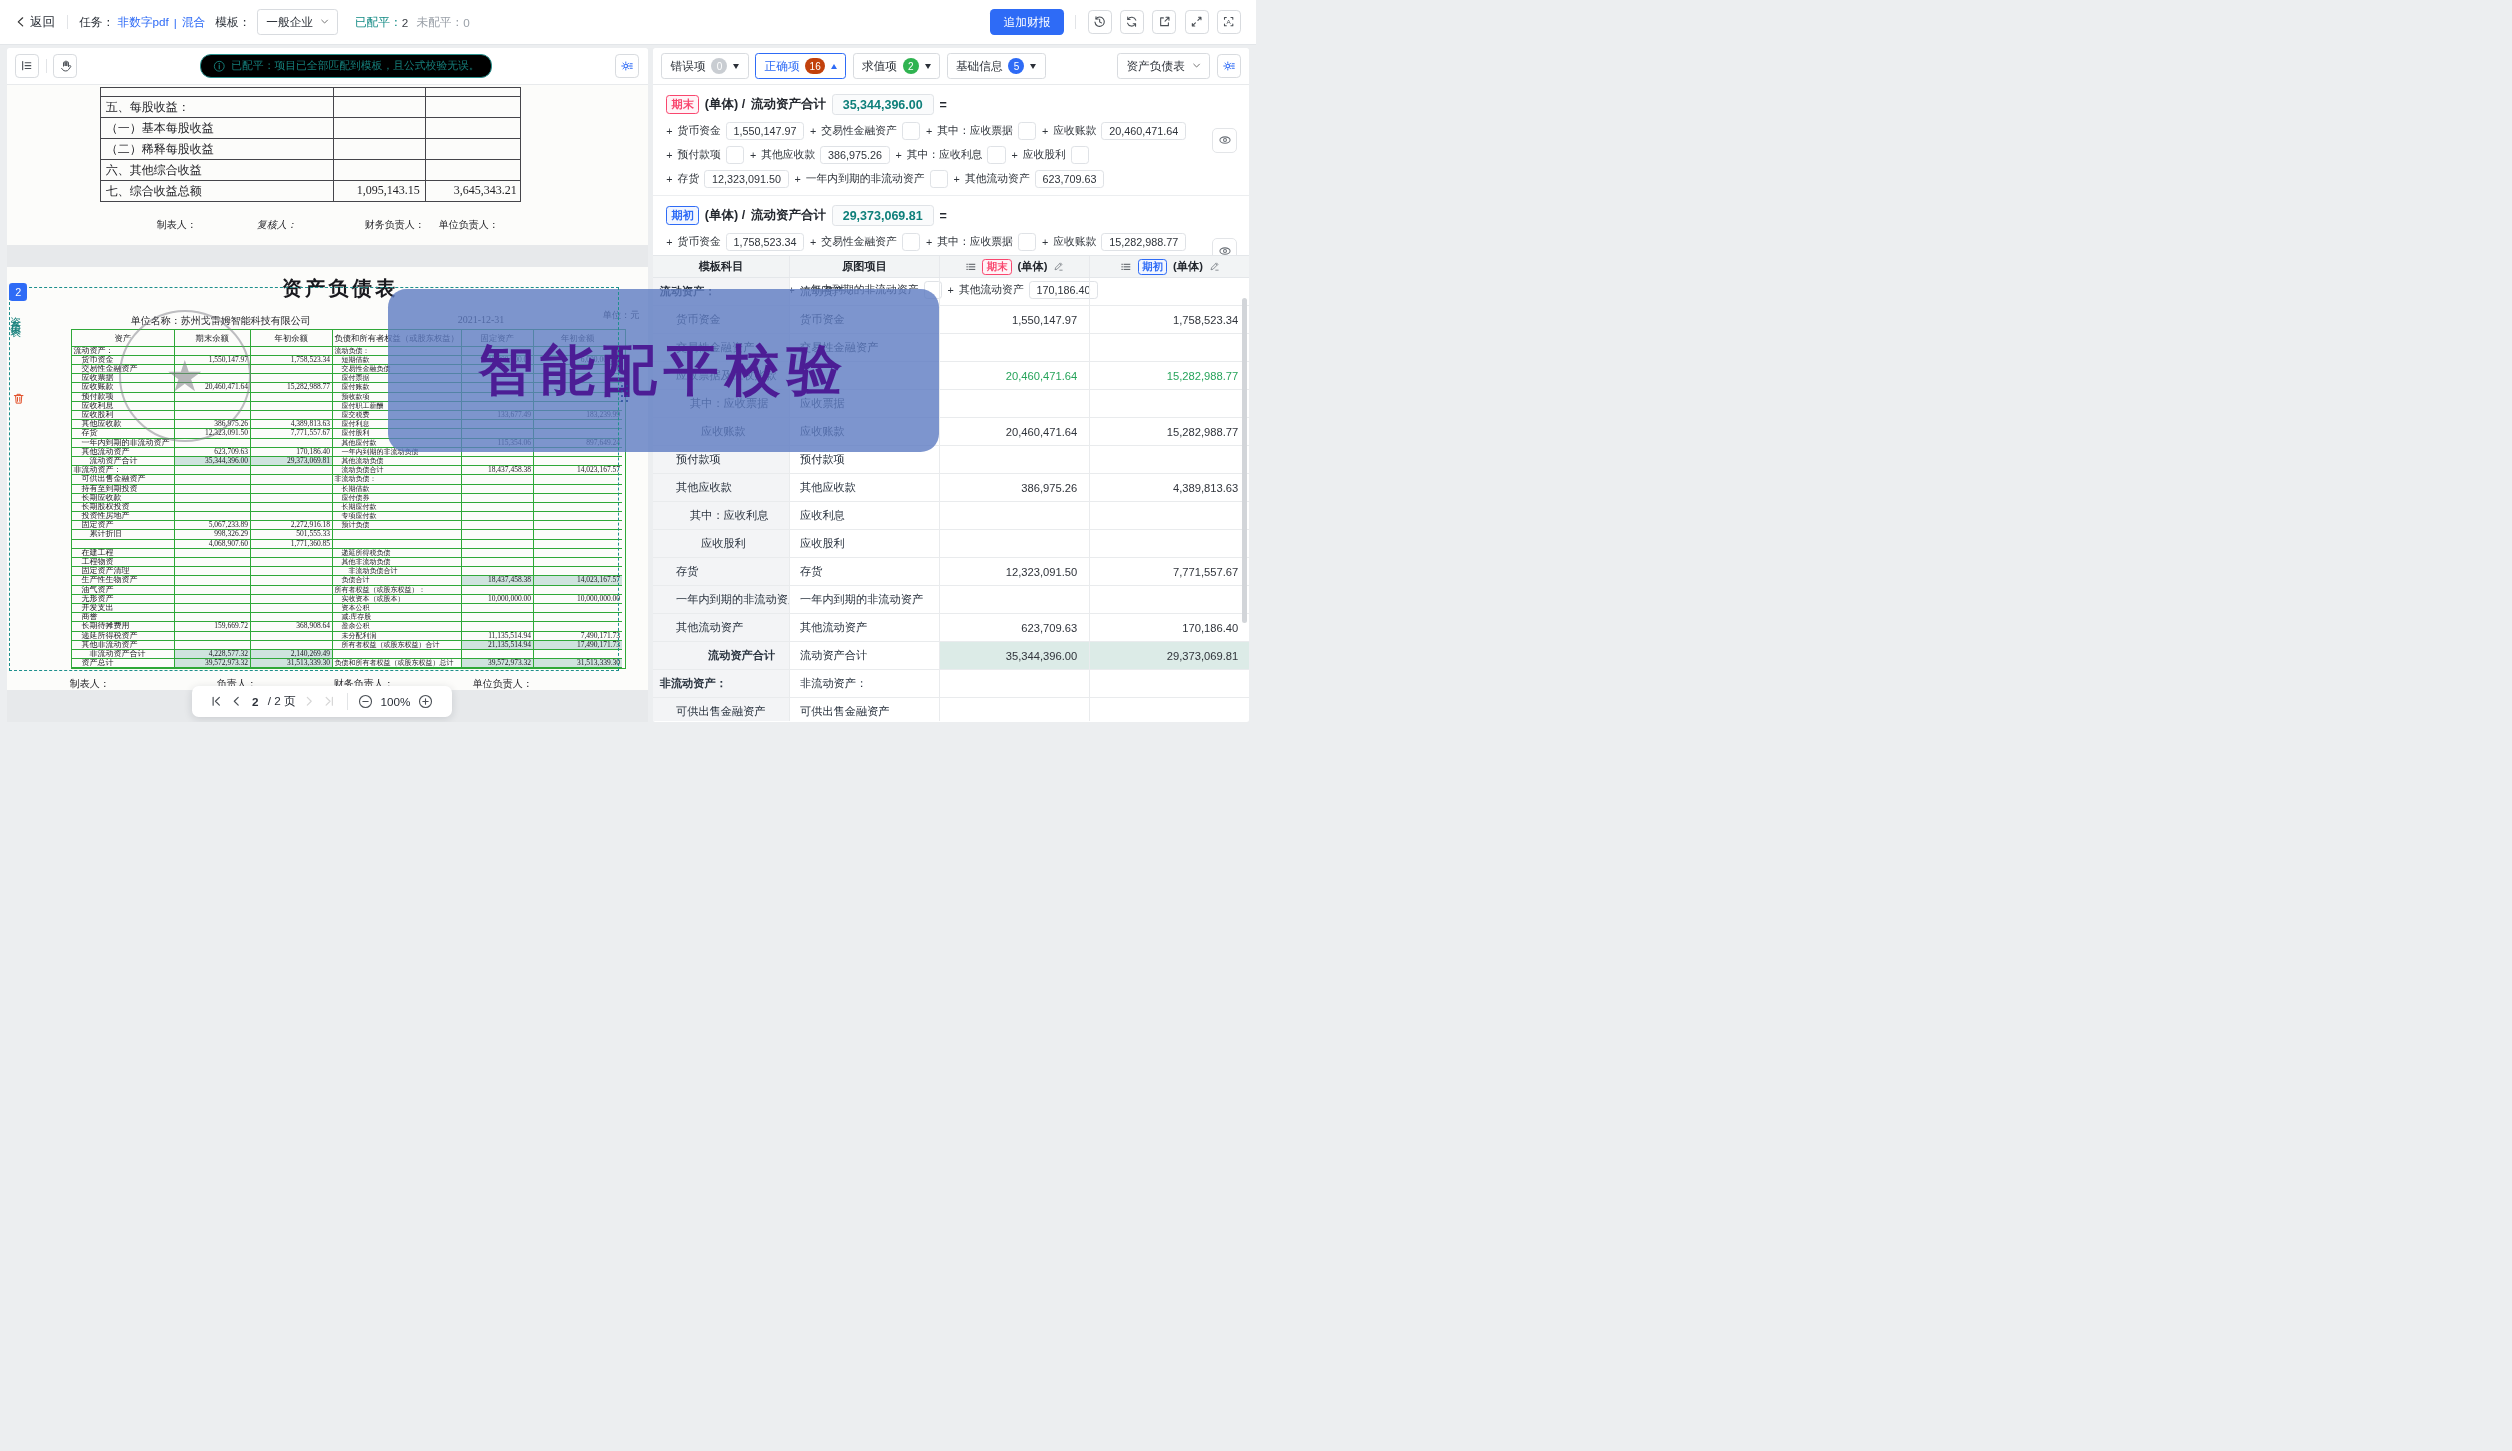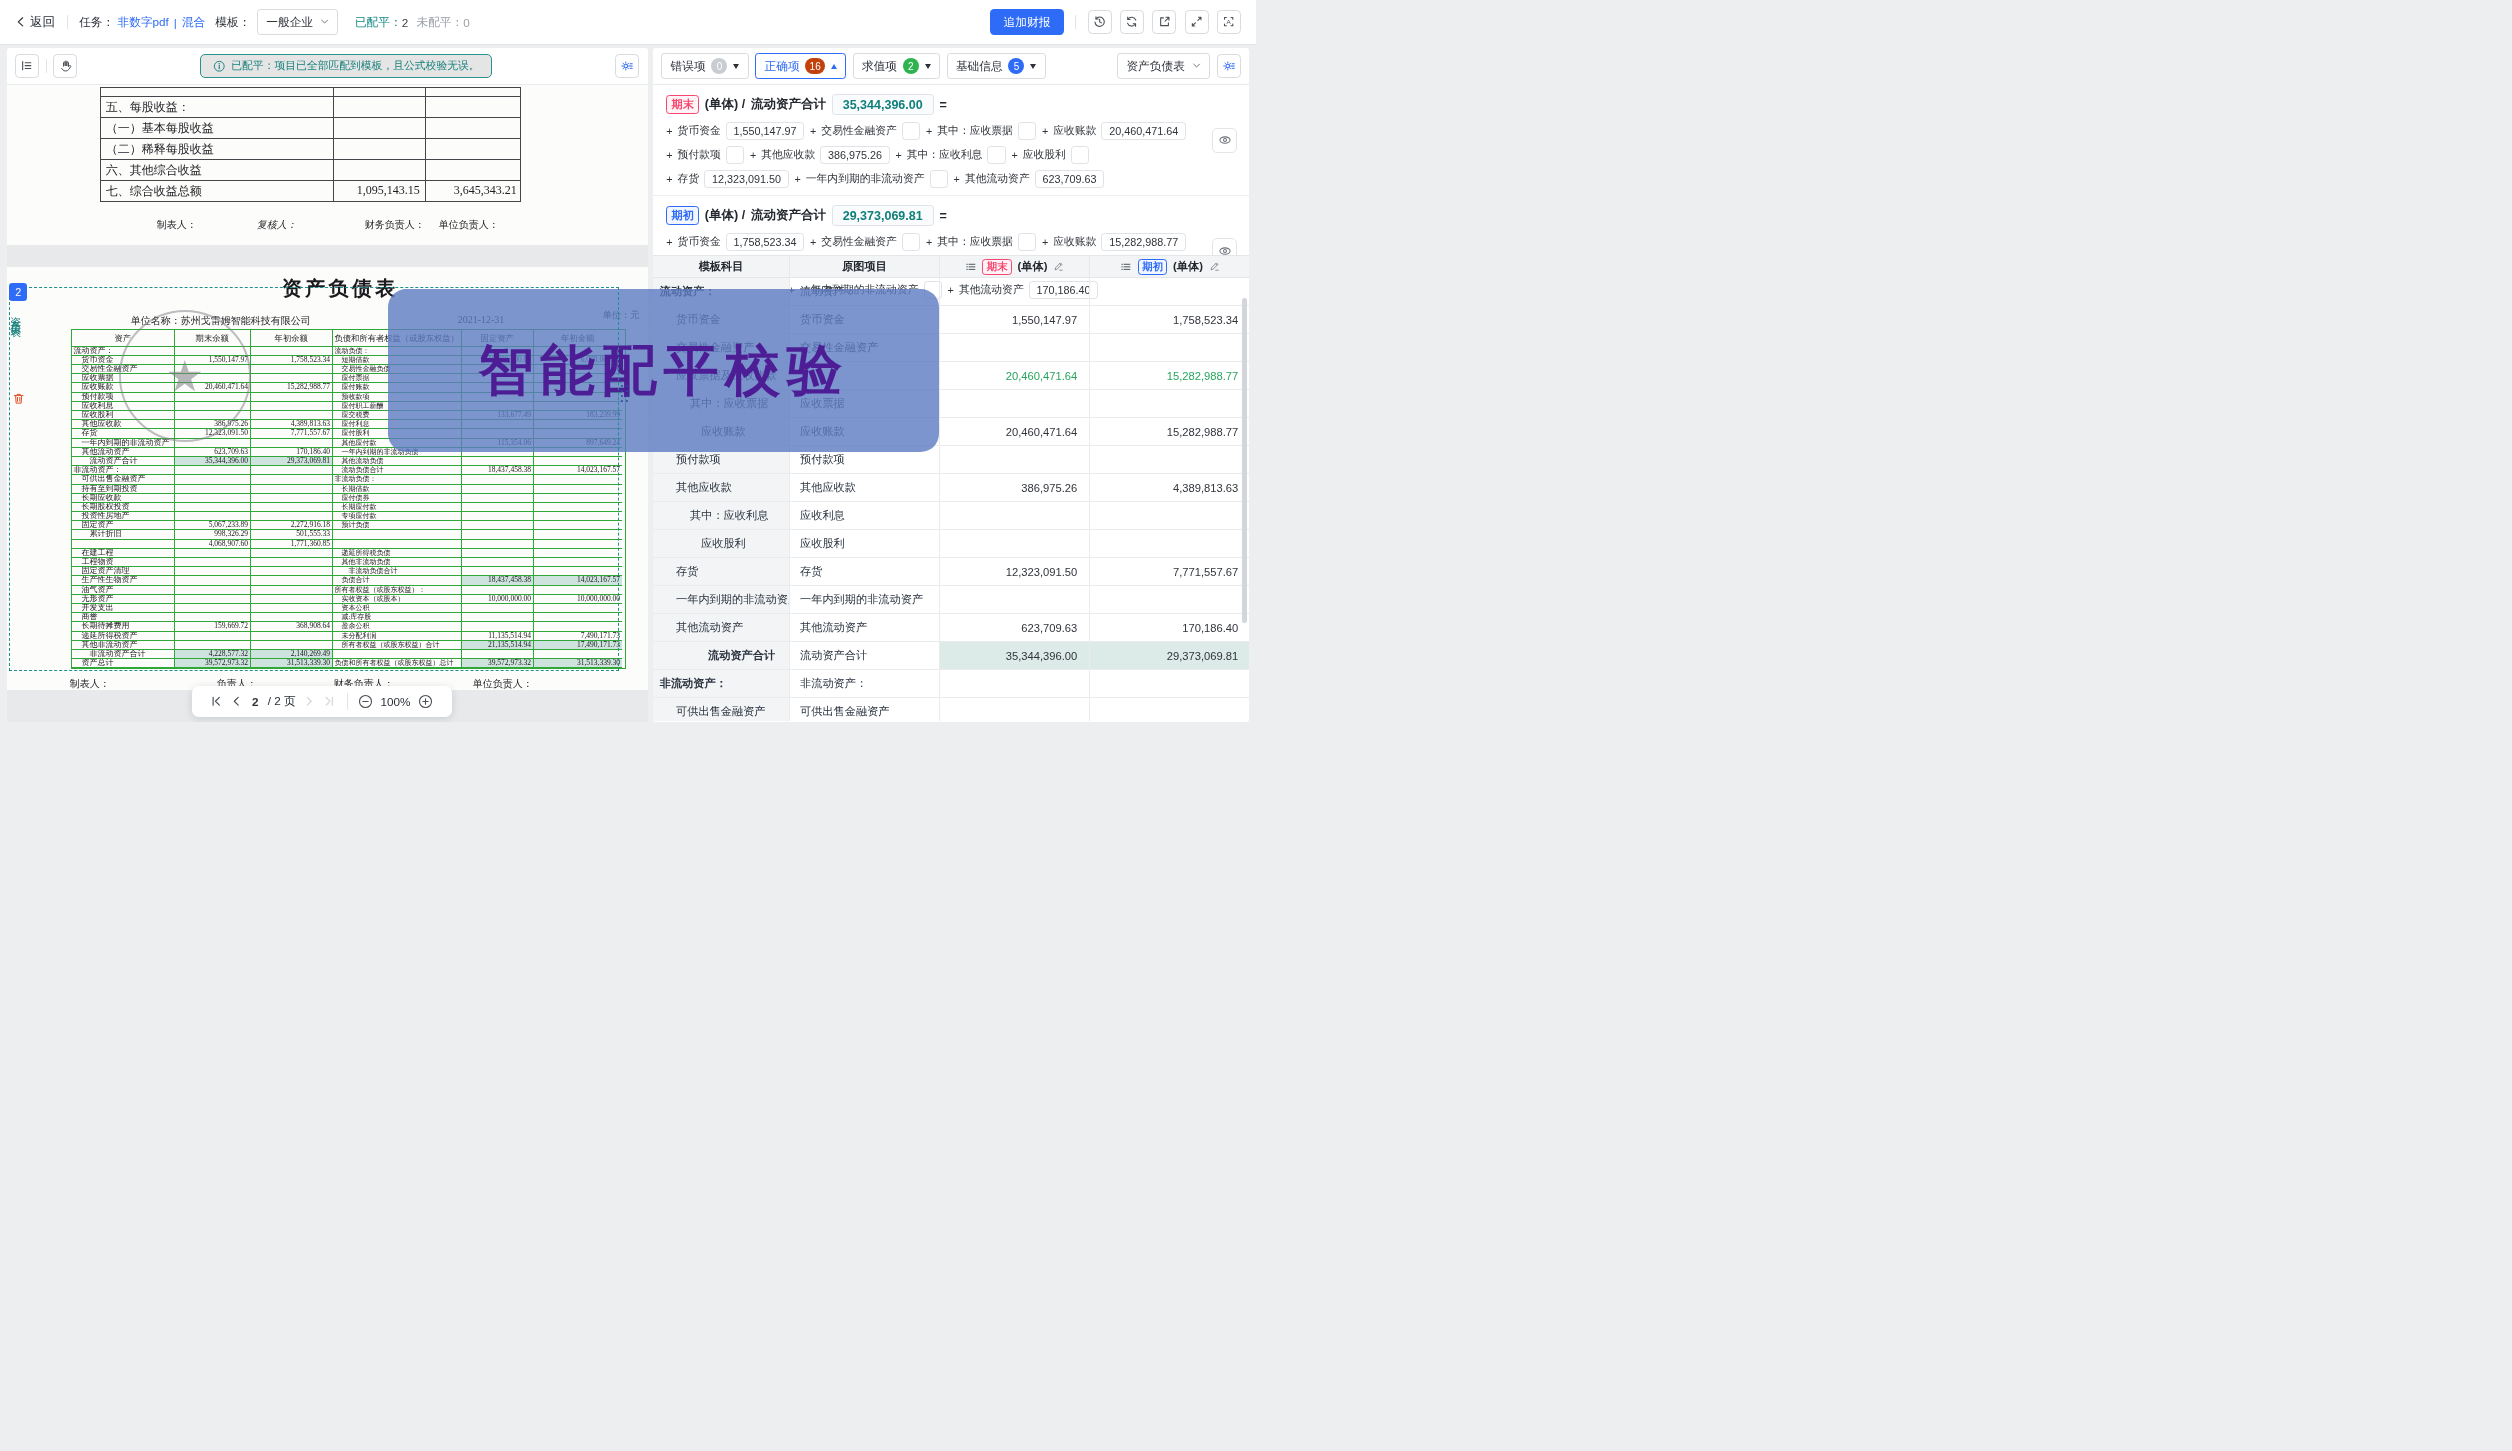--- a/index.html
+++ b/index.html
@@ -19,21 +19,21 @@
   .teal-t{color:var(--teal);}
   .gray-t{color:#9aa0a8;}
   .btn-primary{background:var(--blue);color:#fff;border:none;border-radius:4.2px;padding:5.8px 13.3px;font-size:11.7px;cursor:pointer;font-family:inherit;}
   .icon-btn{width:24px;height:24px;border:0.8px solid #d8dbdf;border-radius:4.2px;background:#fff;display:flex;align-items:center;justify-content:center;cursor:pointer;}
   .hdr-icons{display:flex;gap:8.3px;align-items:center;}
   
   .panel{position:absolute;background:#fff;border-radius:2.5px;}
   #doc-panel{left:6.7px;top:48px;width:641px;height:674px;}
   #review-panel{left:653px;top:48px;width:596px;height:674px;overflow:hidden;}
   .toolbar{height:37px;border-bottom:0.8px solid #e8eaec;display:flex;align-items:center;padding:0 8.3px;gap:6.7px;}
-  .banner{margin:0 auto;display:flex;align-items:center;gap:5.8px;border:0.8px solid var(--tealb);background:#e5e5e5;border-radius:5px;padding:4.2px 11.7px;color:#157f7b;font-size:10.8px;}
+  .banner{margin:0 auto;display:flex;align-items:center;gap:5.8px;border:0.8px solid var(--tealb);background:#000000;border-radius:11px;padding:4.2px 11.7px;color:#157f7b;font-size:10.8px;}
   
   #viewport{position:relative;width:641px;height:637px;background:#e7e9eb;overflow:hidden;font-family:"Liberation Serif",serif;}
   .page{position:absolute;left:0;width:641px;background:#fcfcfa;}
   #page1{top:0;height:160px;}
   #page2{top:182px;height:423px;}
   #p1-table{position:absolute;left:93px;top:1.7px;width:421px;font-size:12px;color:#1d1d22;}
   .p1row{display:grid;grid-template-columns:233px 92px 96px;border:0.8px solid #45454a;border-top:none;}
   .p1row:first-child{border-top:0.8px solid #45454a;height:10px;}
   .p1row>div{padding:2.5px 5px;border-right:0.8px solid #45454a;height:20px;overflow:hidden;}
   .p1row>div:last-child{border-right:none;}

